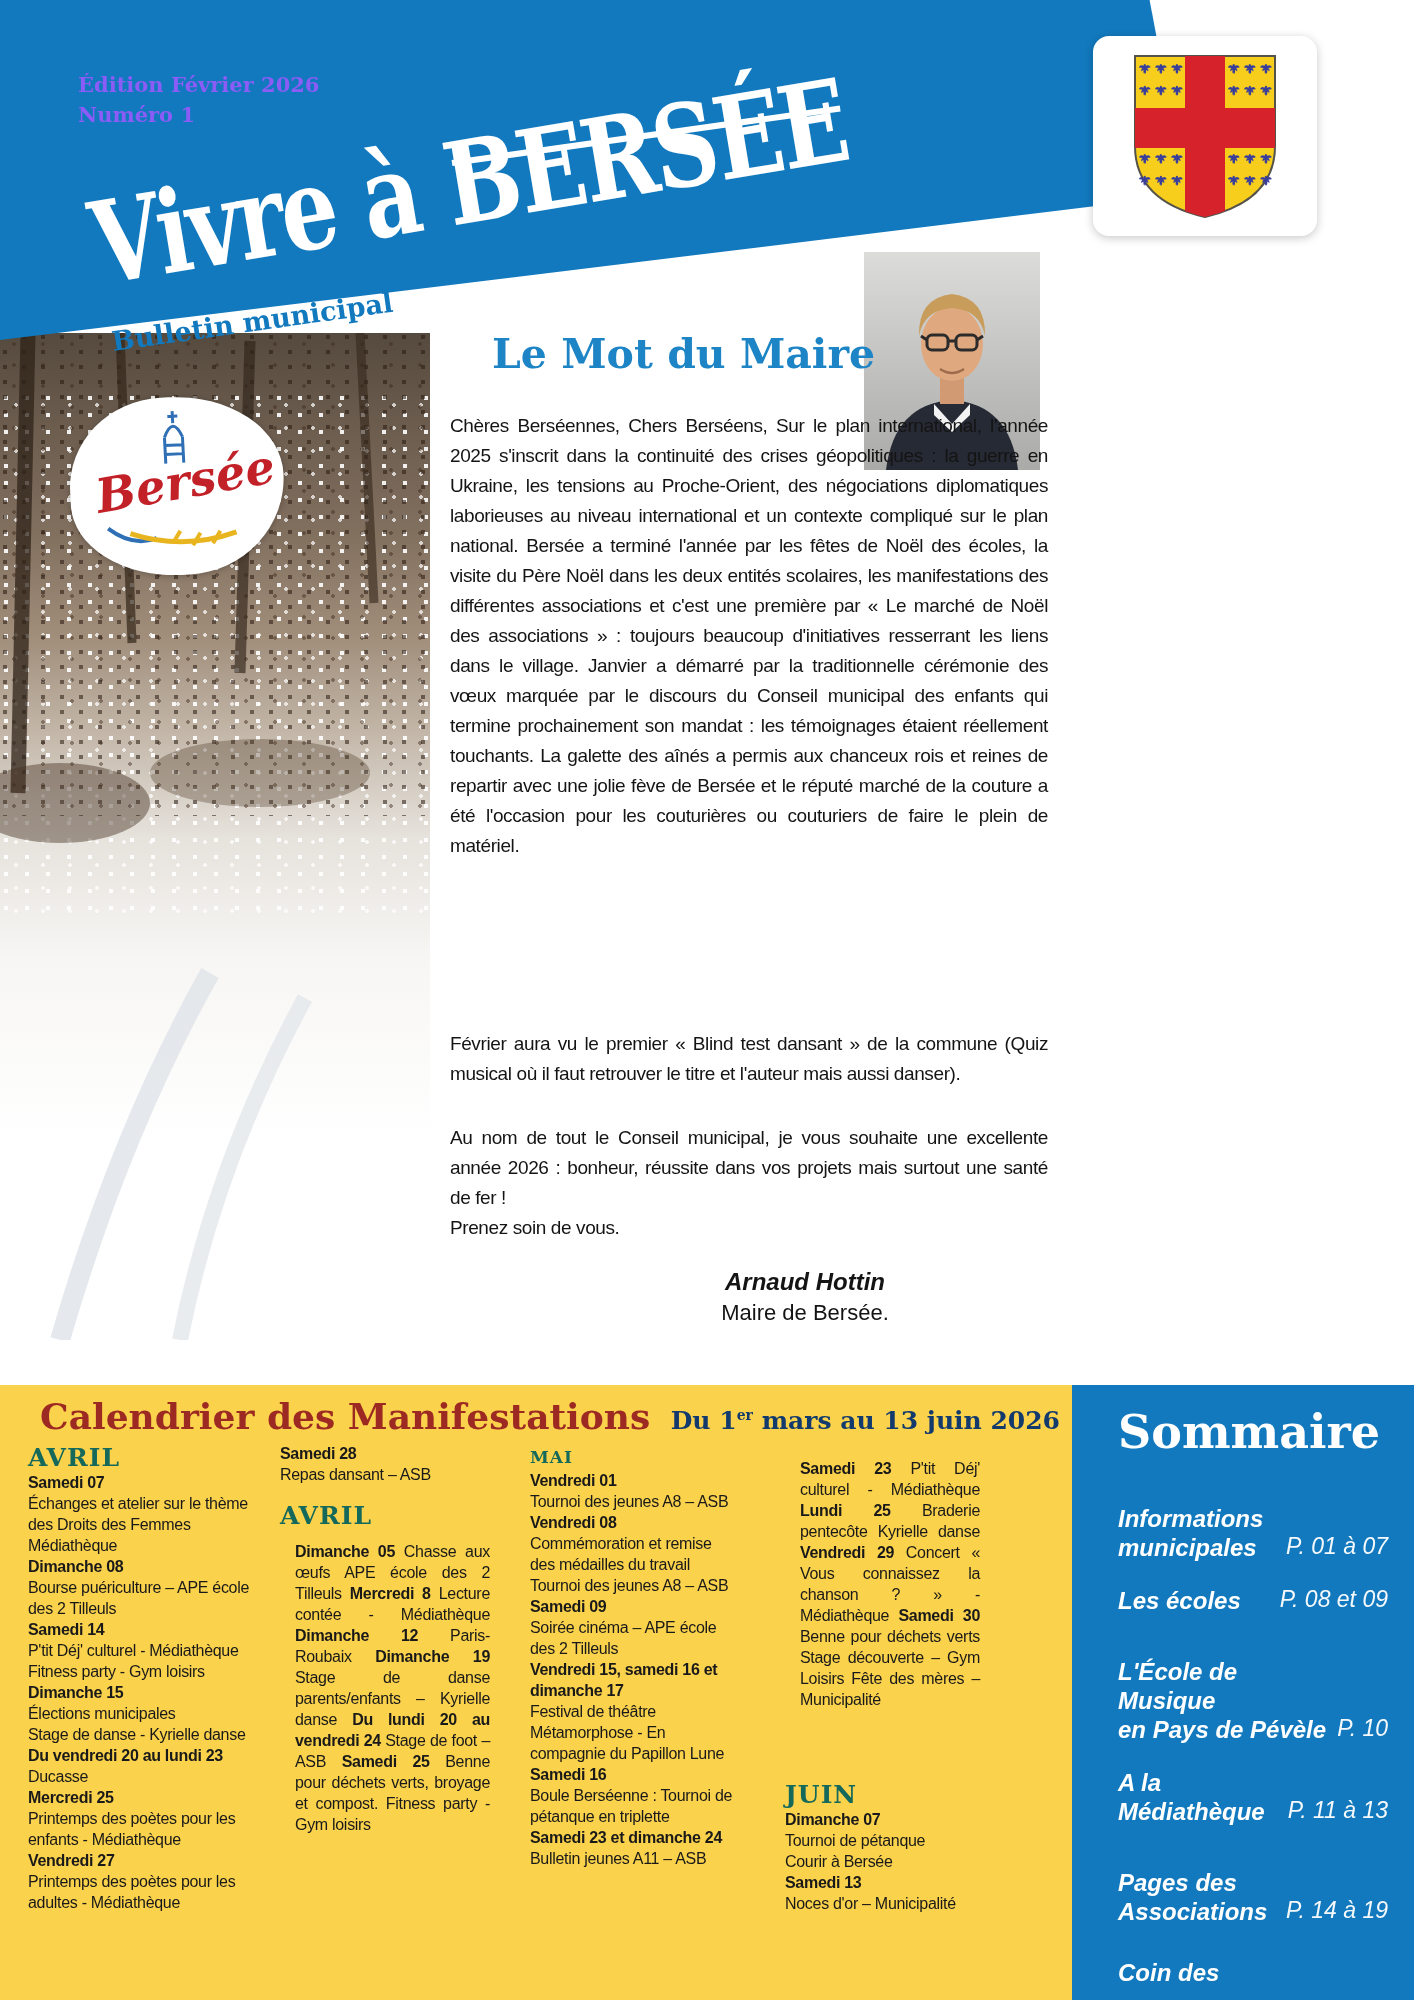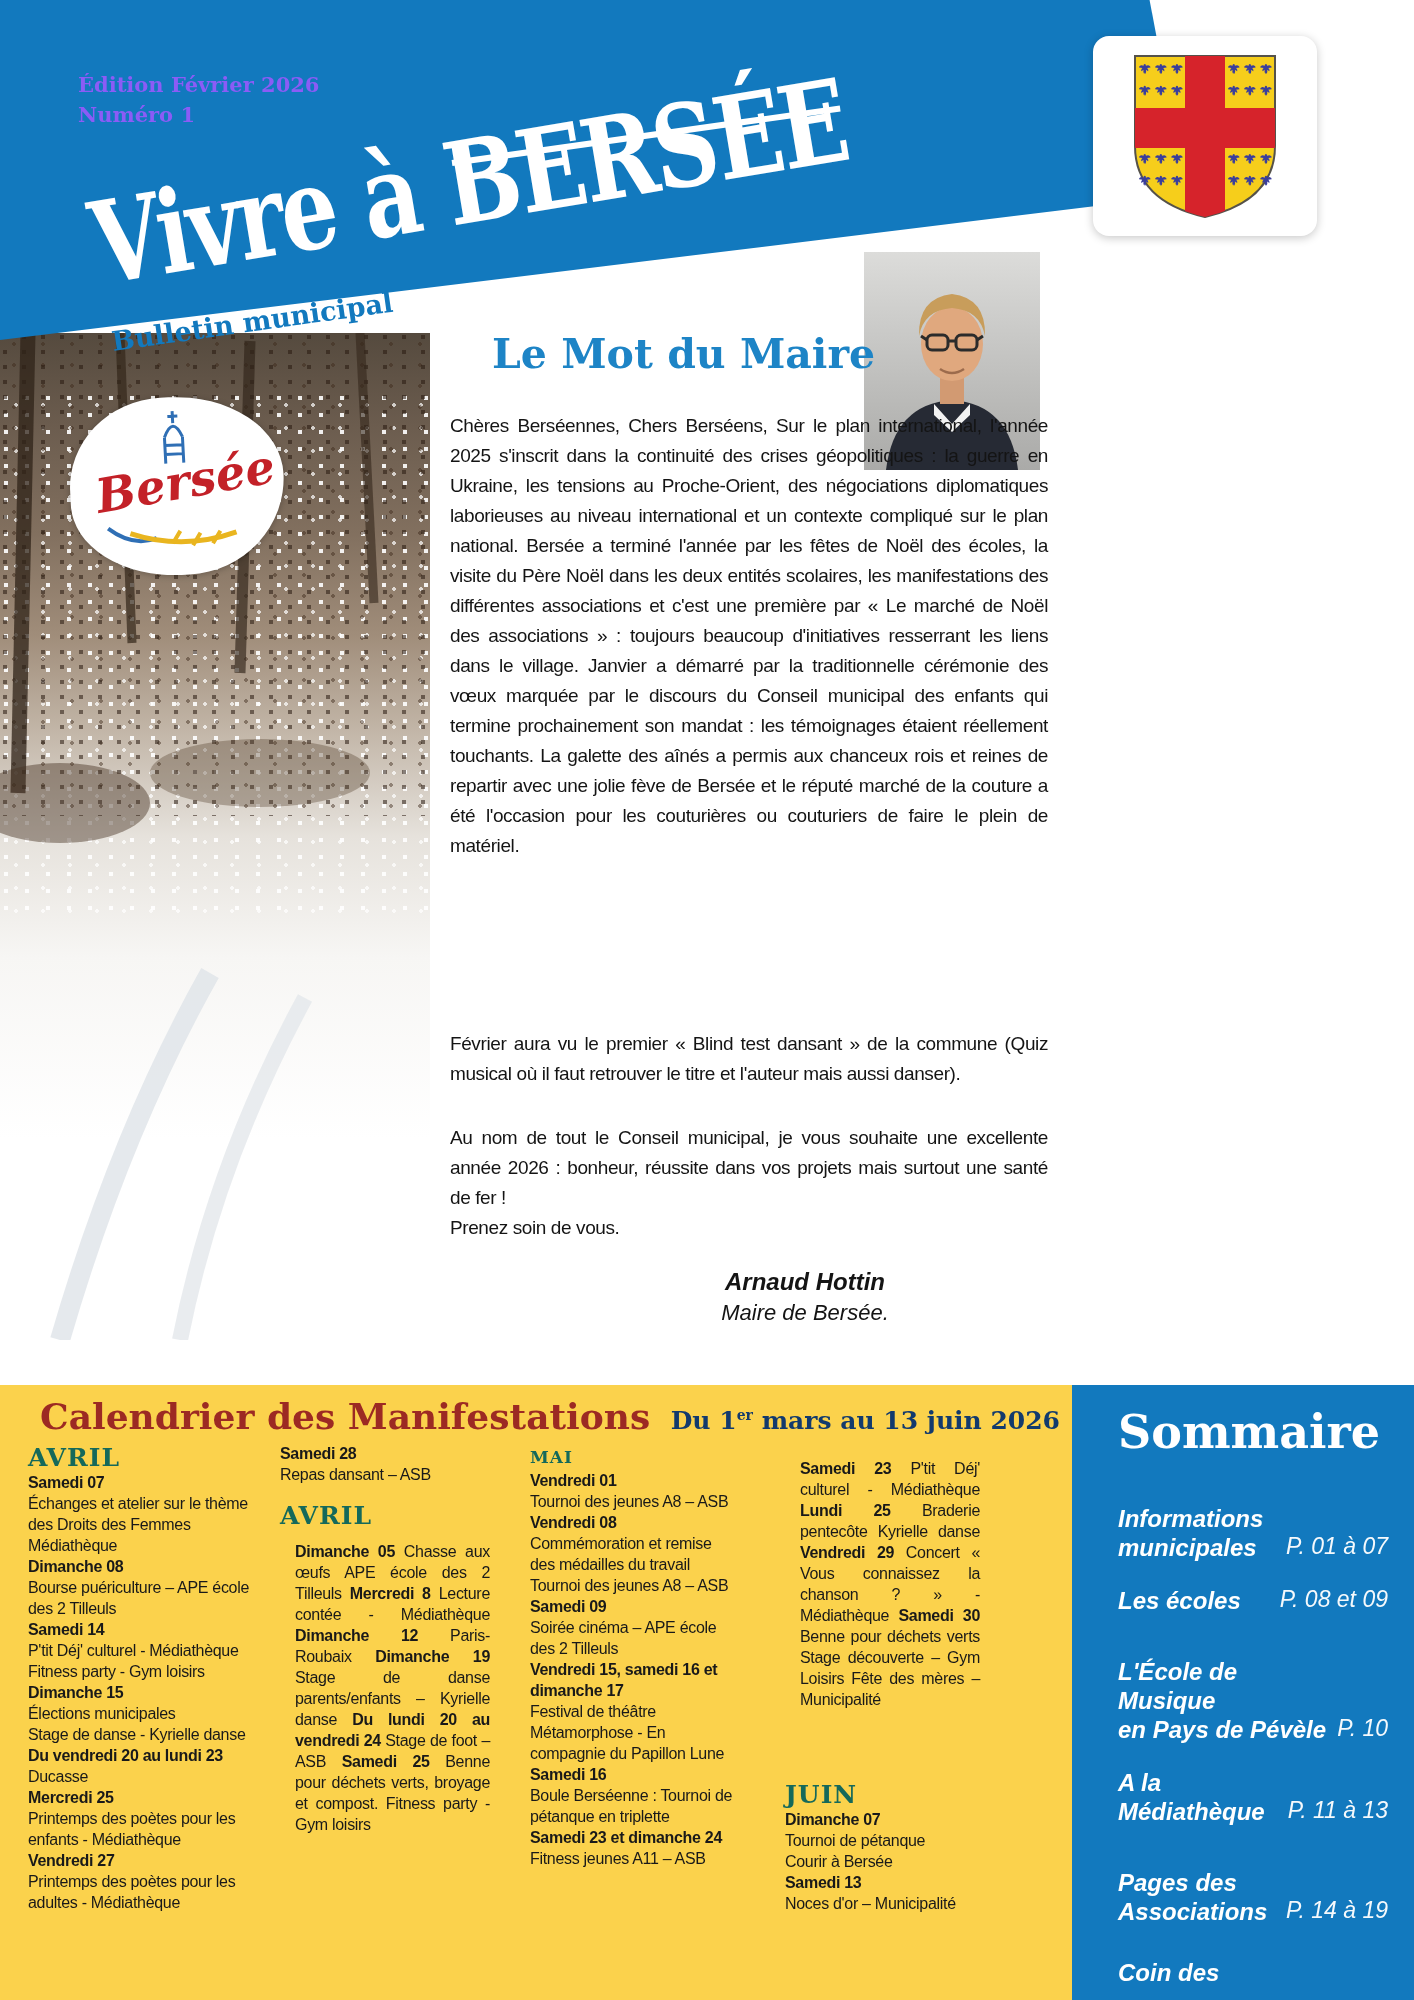--- a/index.html
+++ b/index.html
@@ -49,21 +49,21 @@
 
   
   .maire-col{position:absolute;left:450px;top:334px;width:598px;z-index:6;color:#141414;}
   .mot-heading{margin:0 0 36px 42px;font-family:"DejaVu Serif",serif;font-weight:bold;
                font-size:41px;line-height:1;color:#1D84C6;}
   .maire-col p{margin:0;font-size:19px;line-height:30px;letter-spacing:-.4px;text-align:justify;}
   .p2{margin-top:168px !important;}
   .p3{margin-top:34px !important;}
   .signature{margin:22px 118px 0 auto;width:250px;text-align:center;}
   .sig-name{font-weight:bold;font-style:italic;font-size:24px;line-height:1.4;}
-  .sig-role{font-style:italic;font-size:22px;line-height:1.3;}
+  .sig-role{font-size:22px;line-height:1.3;}
 
   
   .calendar{position:absolute;left:0;top:1385px;width:1264px;height:615px;background:#FBD24C;z-index:1;}
   .cal-head{padding:10px 0 0 40px;white-space:nowrap;}
   .cal-title{font-family:"DejaVu Serif",serif;font-weight:bold;font-size:36px;color:#9C2A23;}
   .cal-sub{font-family:"DejaVu Serif",serif;font-weight:bold;font-size:25px;color:#123A6D;margin-left:16px;}
   .cal-sub sup{font-size:14px;}
   .cal-cols{display:flex;padding:6px 0 0 28px;}
   .cal-col{width:210px;margin-left:25px;font-size:16px;line-height:21px;letter-spacing:-.3px;color:#191919;}
   .cal-col:nth-child(1){width:227px;margin-left:0;}
@@ -262,21 +262,21 @@
           <div class="cal-entry">
             <div class="cal-date">Vendredi 15, samedi 16 et dimanche 17</div>
             <div class="cal-text">Festival de théâtre Métamorphose - En compagnie du Papillon Lune</div>
           </div>
           <div class="cal-entry">
             <div class="cal-date">Samedi 16</div>
             <div class="cal-text">Boule Berséenne : Tournoi de pétanque en triplette</div>
           </div>
           <div class="cal-entry">
             <div class="cal-date">Samedi 23 et dimanche 24</div>
-            <div class="cal-text">Fitness jeunes A11 – ASB</div>
+            <div class="cal-text">Bulletin jeunes A11 – ASB</div>
           </div>
         </div>
         <div class="cal-col">
           <p class="cal-flow"><b>Samedi 23 </b><span>P'tit Déj' culturel - Médiathèque </span><b>Lundi 25 </b><span>Braderie pentecôte Kyrielle danse </span><b>Vendredi 29 </b><span>Concert « Vous connaissez la chanson ? » - Médiathèque </span><b>Samedi 30 </b><span>Benne pour déchets verts Stage découverte – Gym Loisirs Fête des mères – Municipalité</span></p>
           <div class="cal-month gap">JUIN</div>
           <div class="cal-entry">
             <div class="cal-date">Dimanche 07</div>
             <div class="cal-text">Tournoi de pétanque
 Courir à Bersée</div>
           </div>

